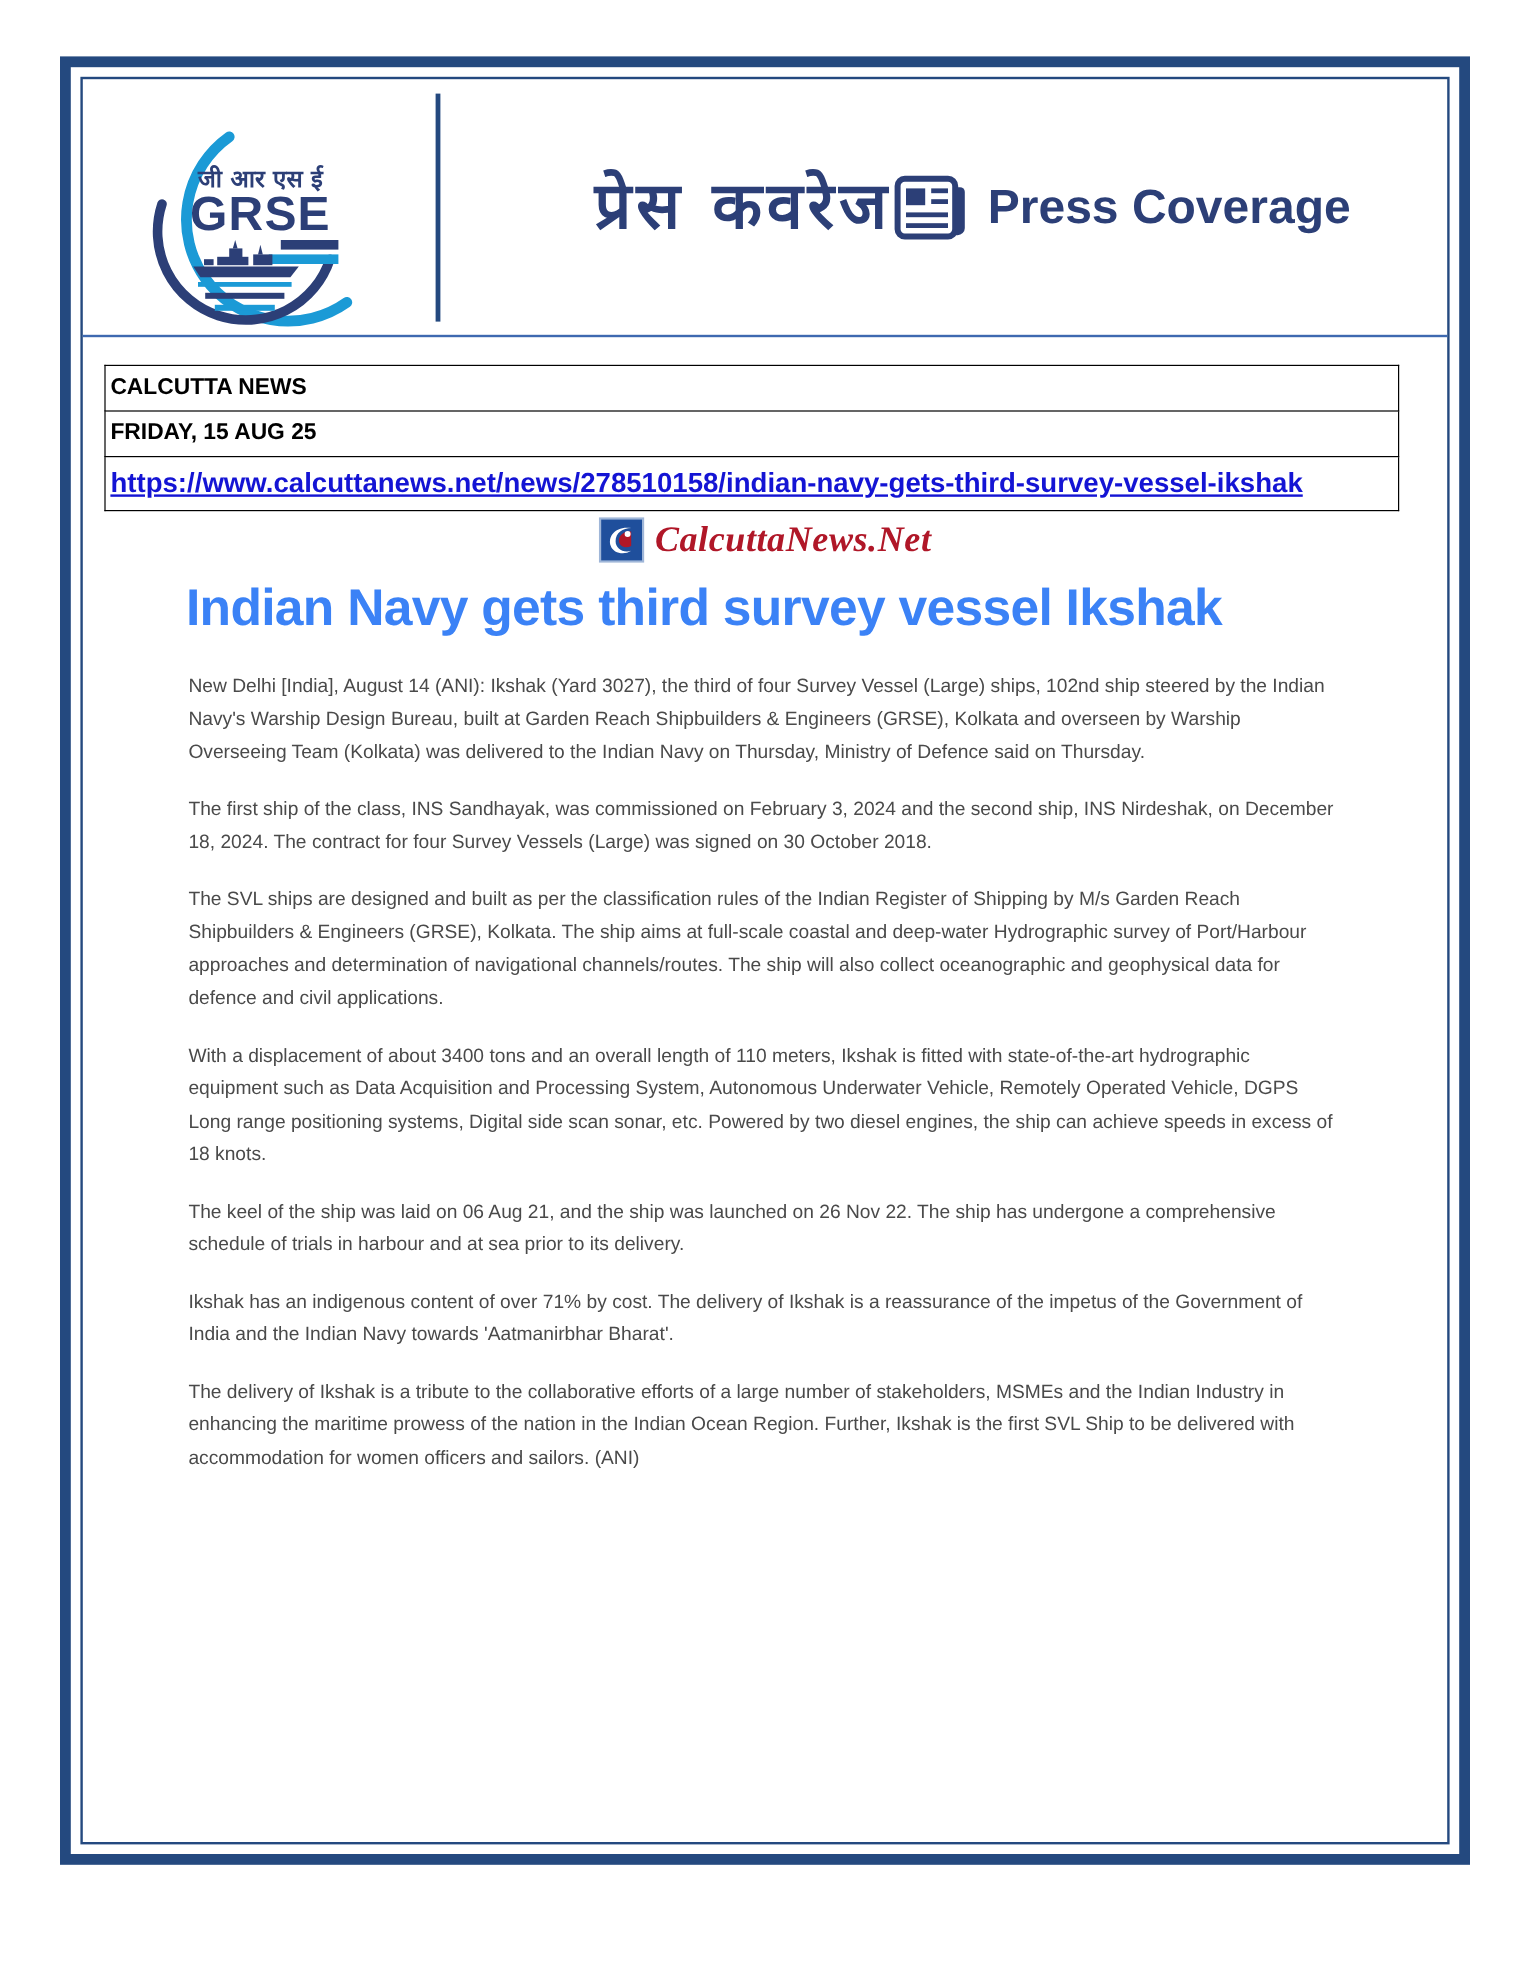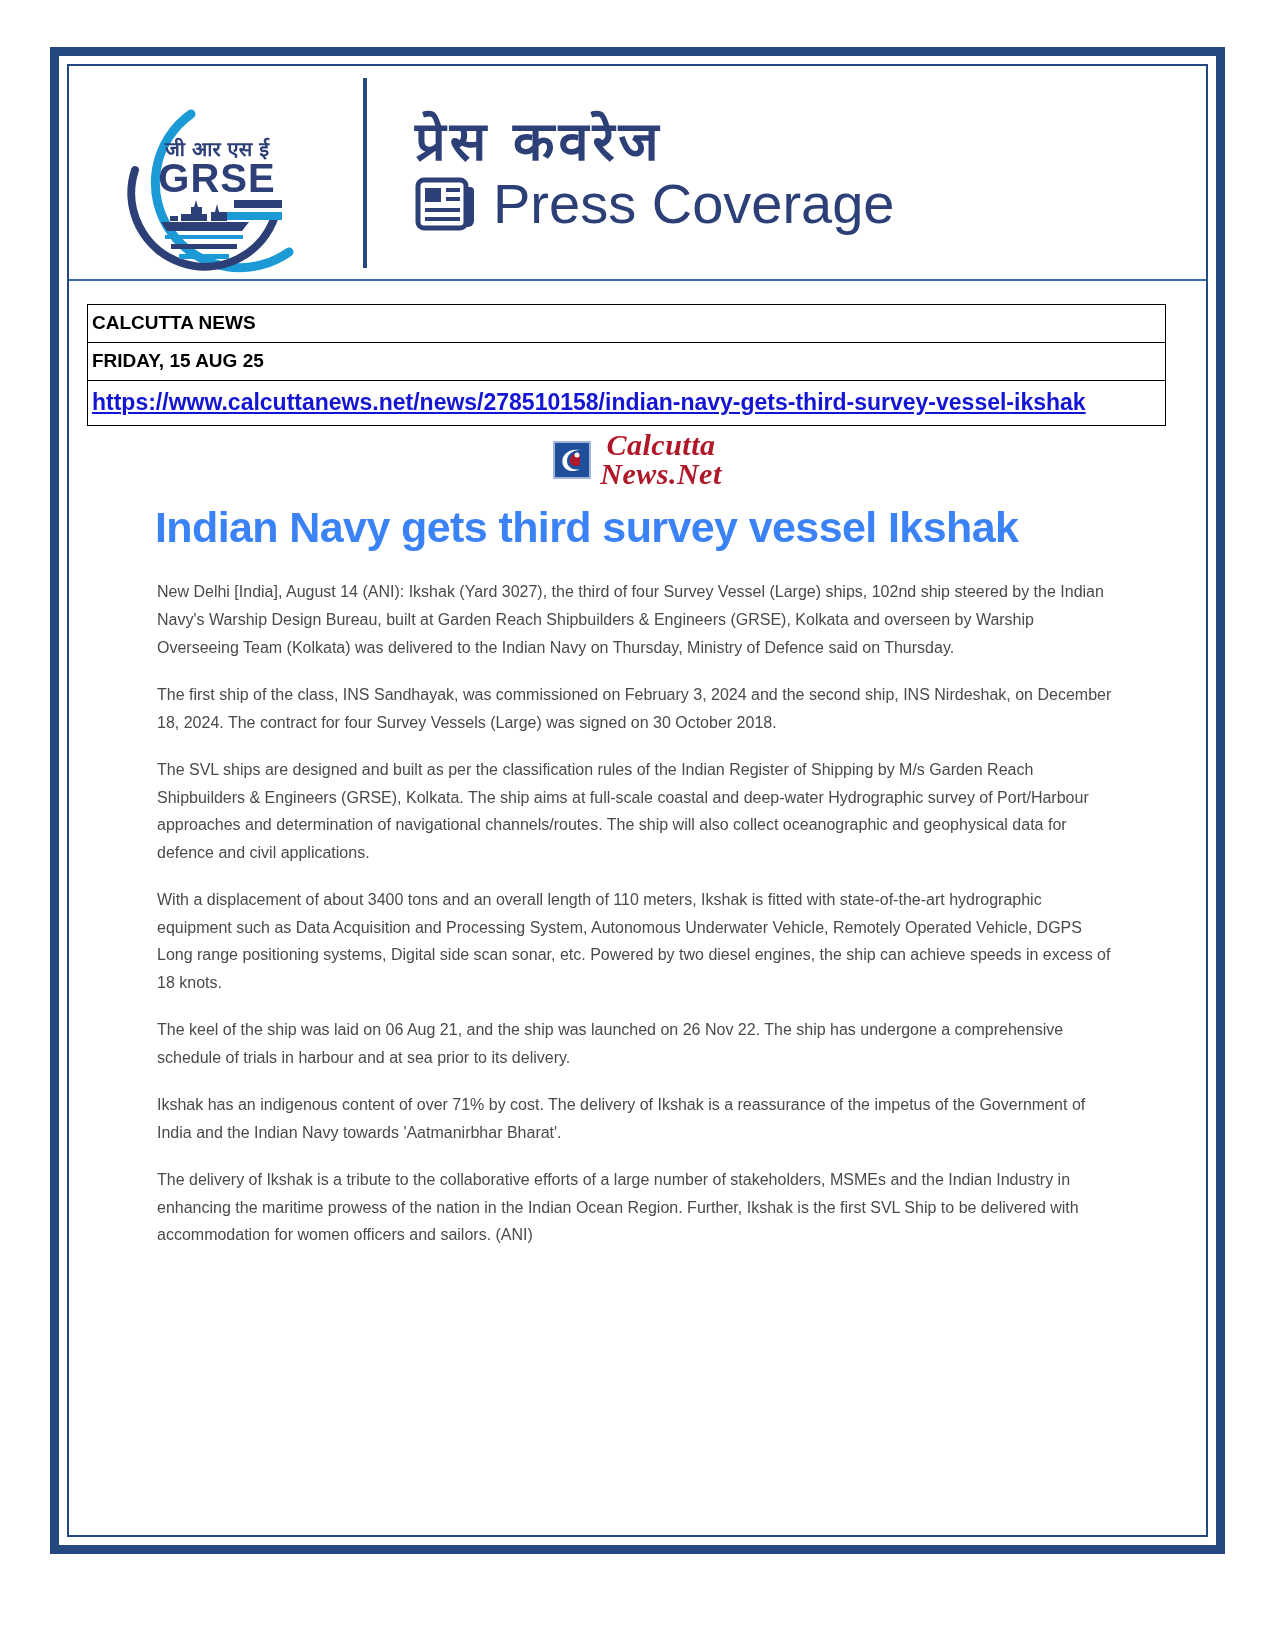--- a/index.html
+++ b/index.html
@@ -66,21 +66,20 @@
     width: 4px;
     height: 190px;
     background: #24497f;
     flex: 0 0 4px;
     margin-left: 4px;
   }
   .title-cell {
     flex: 1 1 auto;
     padding-left: 48px;
     display: flex;
-    flex-direction: column;
     justify-content: center;
     gap: 2px;
   }
   .title-hi {
     font-family: "DejaVu Sans", sans-serif;
     font-size: 54px;
     font-weight: 700;
     color: #2c3f77;
     letter-spacing: 4px;
     line-height: 1.12;
@@ -91,22 +90,22 @@
     align-items: center;
     gap: 18px;
   }
   .news-icon {
     width: 60px;
     height: 58px;
     flex: 0 0 60px;
   }
   .title-en {
     font-family: "Liberation Sans", sans-serif;
-    font-size: 56px;
-    font-weight: 400;
+    font-size: 40px;
+    font-weight: 700;
     color: #2c3f77;
     line-height: 1;
     white-space: nowrap;
   }
 
   
   .info-table {
     position: absolute;
     left: 18px;
     top: 238px;
@@ -152,23 +151,22 @@
     align-items: center;
     gap: 9px;
   }
   .cn-mark {
     width: 38px;
     height: 38px;
     flex: 0 0 38px;
   }
   .cn-words {
     display: flex;
-    flex-direction: column;
+    flex-direction: row;
     line-height: 0.96;
-    text-align: center;
   }
   .cn-line1, .cn-line2 {
     font-family: "Liberation Serif", serif;
     font-style: italic;
     font-weight: 700;
     font-size: 30px;
     color: #b01728;
     letter-spacing: 0.5px;
   }
   .headline {

